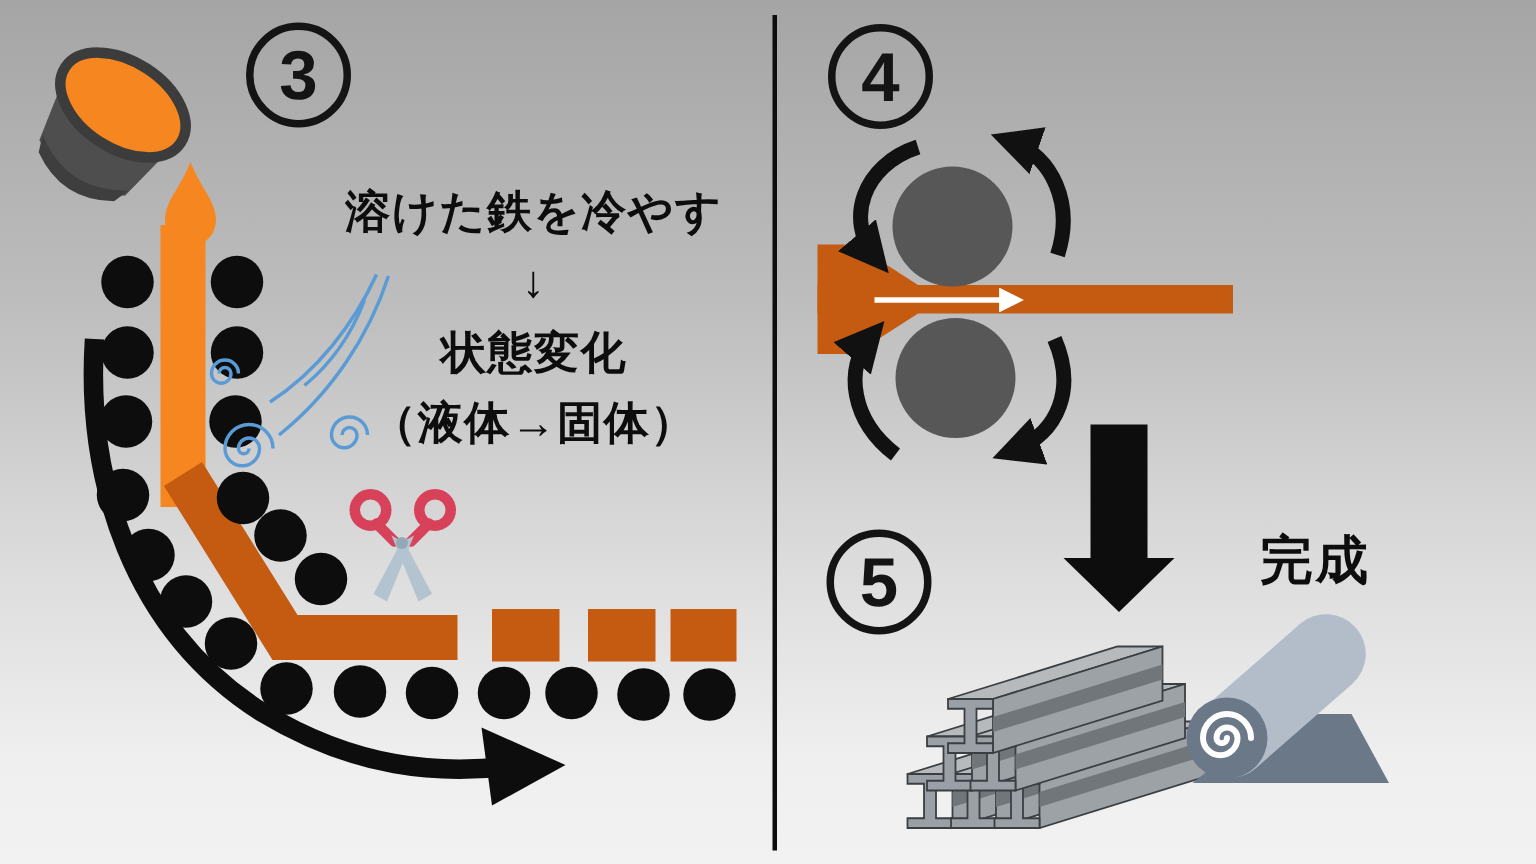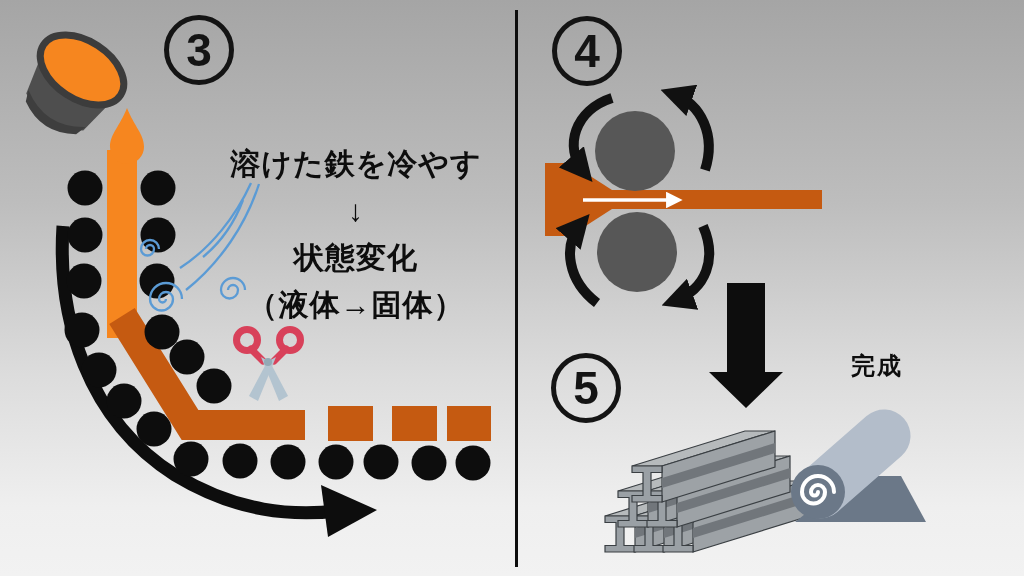--- a/index.html
+++ b/index.html
@@ -6,23 +6,23 @@
   .stage{
     position:relative;width:1024px;height:576px;overflow:hidden;
     background:linear-gradient(180deg,#a5a5a5 0%,#bdbdbd 35%,#dcdcdc 65%,#efefef 88%,#f2f2f2 100%);
     font-family:"Liberation Sans","DejaVu Sans",sans-serif;
   }
   svg.layer{position:absolute;left:0;top:0;z-index:1;}
   .txt{
     position:absolute;z-index:2;white-space:pre-line;text-align:center;
     font-weight:700;color:#0d0d0d;
   }
-  .txt.step3{left:196px;top:140px;width:320px;font-size:30px;line-height:47px;letter-spacing:1px;}
+  .txt.step3{left:196px;top:118px;width:320px;font-size:30px;line-height:47px;letter-spacing:1px;}
   .txt.step4{left:731px;top:72px;width:240px;font-size:32px;line-height:45px;letter-spacing:1px;}
-  .txt.step5{left:817px;top:350px;width:120px;font-size:24px;letter-spacing:2px;}
+  .txt.step5{left:817px;top:350px;width:120px;font-size:35px;letter-spacing:2px;}
   .badge{
     position:absolute;z-index:2;width:60px;height:60px;border:5px solid #141414;border-radius:50%;
     display:flex;align-items:center;justify-content:center;
     font-size:46px;font-weight:700;color:#141414;
   }
   .badge.b3{left:164px;top:15px;}
   .badge.b4{left:552px;top:16px;}
   .badge.b5{left:551px;top:353px;}
 </style>
 </head>

